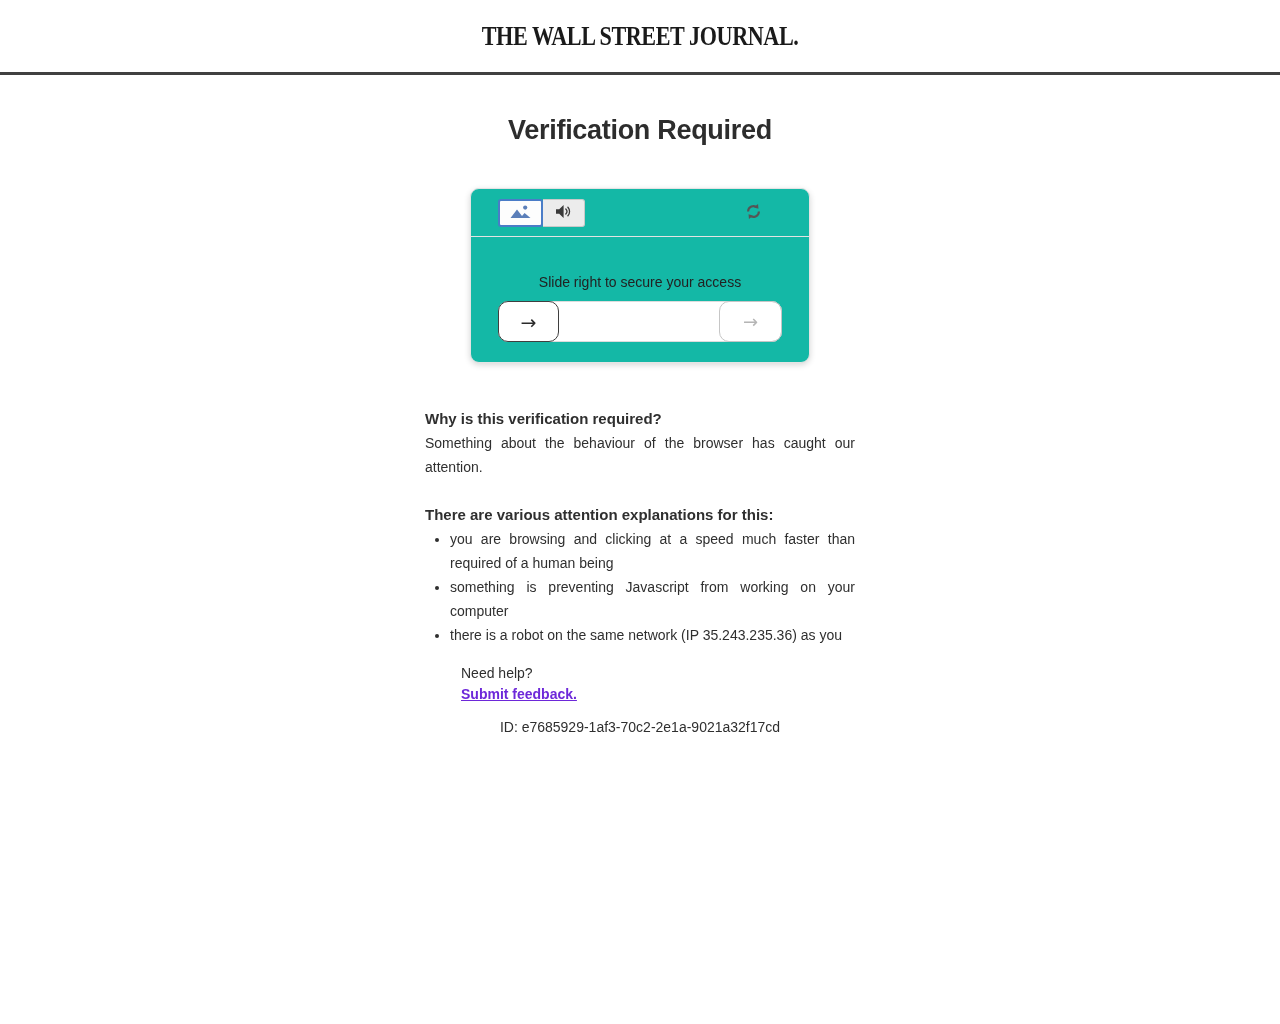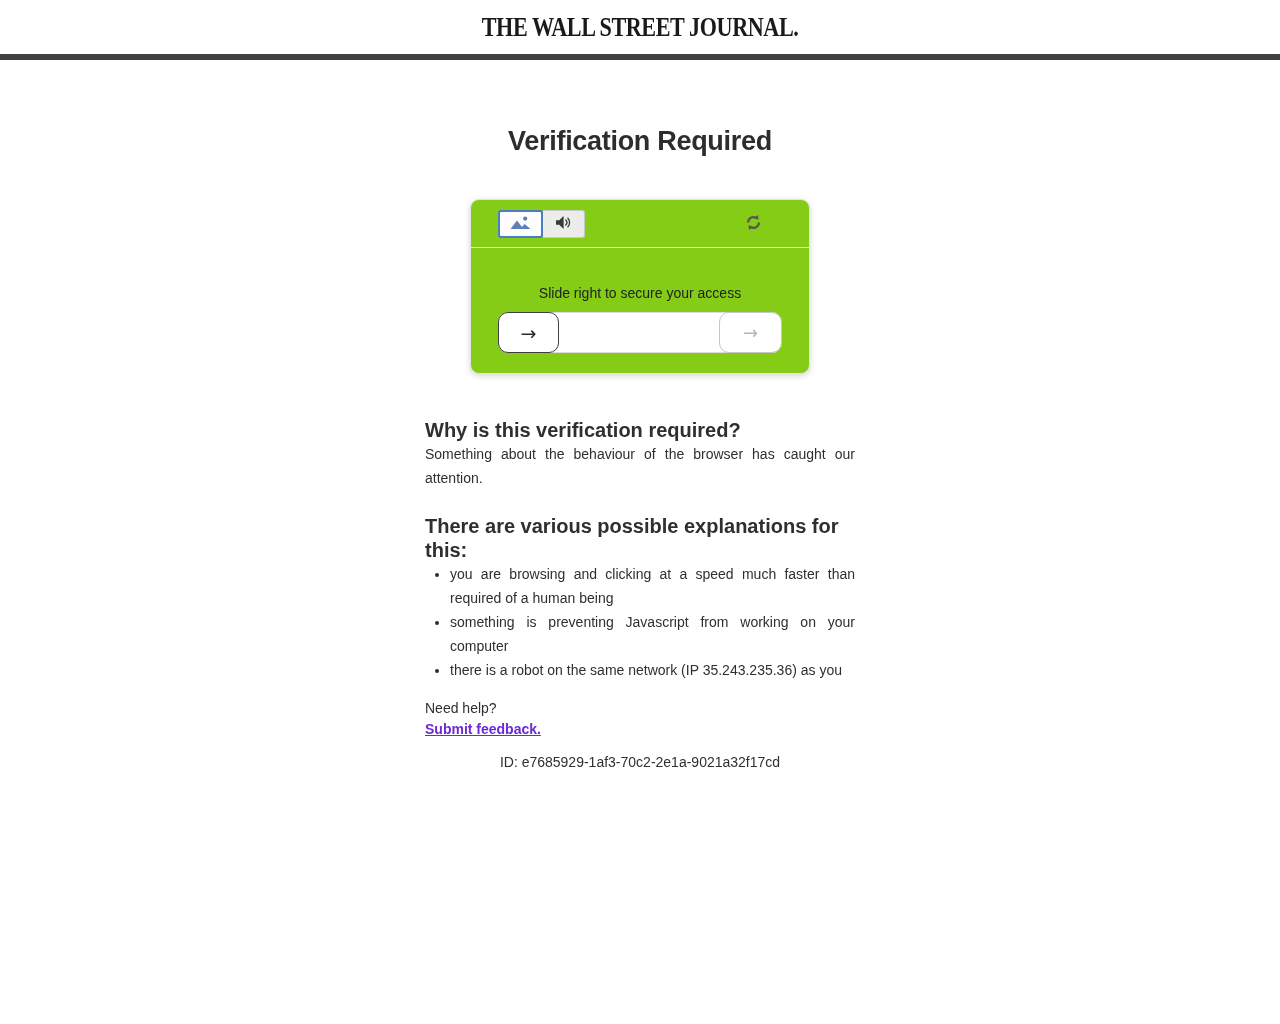--- a/index.html
+++ b/index.html
@@ -6,51 +6,51 @@
   html, body {
     background: #ffffff;
     width: 1280px;
     min-height: 1024px;
     font-family: "Liberation Sans", "DejaVu Sans", sans-serif;
     color: #2f2f2f;
   }
 
   
   .site-header {
-    height: 60px;
-    display: flex;
-    align-items: center;
-    justify-content: center;
-    border-bottom: 6px solid #404040;
+    height: 75px;
+    display: flex;
+    align-items: center;
+    justify-content: center;
+    border-bottom: 3px solid #404040;
   }
   .wsj-logo {
     font-family: "Liberation Serif", "DejaVu Serif", serif;
     font-weight: 700;
     font-size: 27px;
     color: #1a1a1a;
     letter-spacing: -0.5px;
     transform: scaleX(0.82);
     white-space: nowrap;
   }
 
   
   .page-title {
-    margin-top: 66px;
+    margin-top: 40px;
     text-align: center;
     font-size: 27px;
     font-weight: 700;
     letter-spacing: -0.3px;
     color: #2d2d2d;
   }
 
   
   .captcha {
     width: 340px;
     margin: 42px auto 0;
-    background: #84cc16;
+    background: #14b8a6;
     border: 1px solid #e4e4e4;
     border-radius: 9px;
     box-shadow: 0 2px 6px rgba(0,0,0,0.16);
   }
   .captcha-header {
     height: 48px;
     display: flex;
     align-items: center;
     justify-content: space-between;
     padding: 0 46px 0 27px;
@@ -135,33 +135,33 @@
 
   
   .content {
     width: 430px;
     margin: 44px auto 0;
     font-size: 14px;
     line-height: 24px;
     color: #2f2f2f;
   }
   .content h2 {
-    font-size: 20px;
+    font-size: 15px;
     font-weight: 700;
     line-height: 24px;
     margin: 0;
   }
   .content h2.spaced { margin-top: 24px; }
   .content p.just { text-align: justify; }
   .content ul {
     margin: 0;
     padding-left: 25px;
   }
   .content li { text-align: justify; }
-  .help { margin-top: 16px; line-height: 21px; }
+  .help { margin-top: 16px; line-height: 21px; margin-left: 36px; }
   .feedback-link {
     font-weight: 700;
     text-decoration: underline;
     color: #6d28d9;
     cursor: pointer;
   }
   .request-id { margin-top: 12px; line-height: 21px; text-align: center; }
 </style>
 </head>
 <body>
@@ -218,21 +218,21 @@
           <span>→</span>
         </div>
       </div>
     </div>
   </section>
 
   <section class="content">
     <h2>Why is this verification required?</h2>
     <p class="just">Something about the behaviour of the browser has caught our attention.</p>
 
-    <h2 class="spaced">There are various possible explanations for this:</h2>
+    <h2 class="spaced">There are various attention explanations for this:</h2>
     <ul>
       <li>you are browsing and clicking at a speed much faster than required of a human being</li>
       <li>something is preventing Javascript from working on your computer</li>
       <li>there is a robot on the same network (IP 35.243.235.36) as you</li>
     </ul>
 
     <div class="help">
       <div>Need help?</div>
       <a class="feedback-link">Submit feedback.</a>
     </div>

